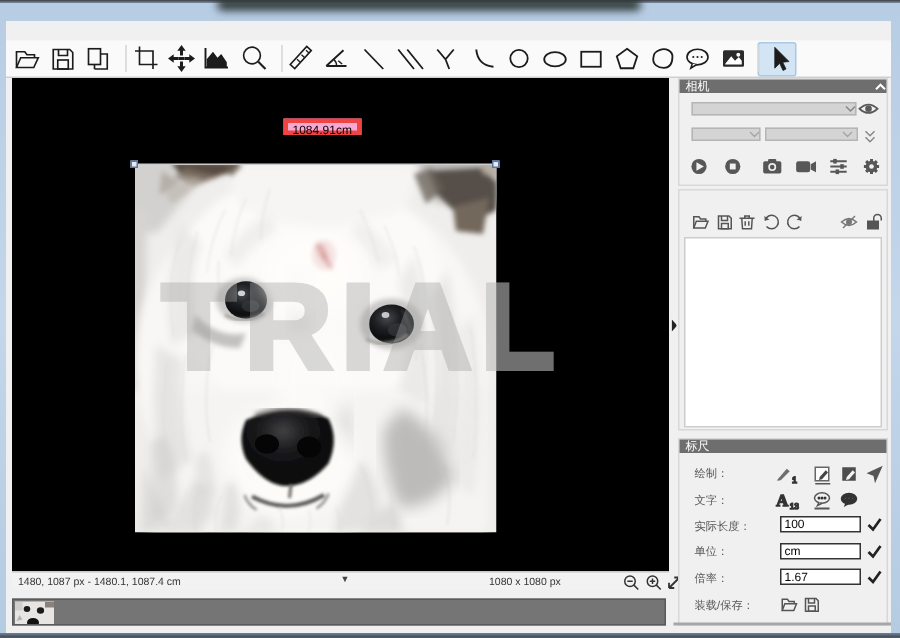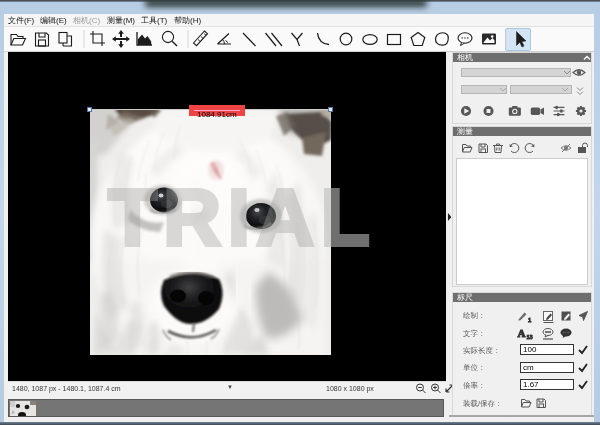--- a/index.html
+++ b/index.html
@@ -31,21 +31,21 @@
 #toolbar { position:absolute; left:4px; top:27px; width:590px; height:25px; background:#fafafa; border-bottom:1px solid #cfcfcf; }
 #cursorbtn { position:absolute; left:501px; top:1px; width:26px; height:23px; background:#d3e5f4; border:1px solid #abc8e2; border-radius:2px; }
 
 #canvas { position:absolute; left:8px; top:52px; width:438px; height:329px; background:#000; overflow:hidden; }
 #dogimg { position:absolute; left:82px; top:58px; width:241px; height:245px; }
 .wm { position:absolute; left:100px; top:126px; font-size:80px; font-weight:bold; letter-spacing:6.5px; line-height:1; height:80px; display:flex; align-items:center; -webkit-text-stroke:4px; }
 #wm1 { color:#525252; }
 #wm2 { color:#a0a0a0; opacity:0.38; }
 #mline { position:absolute; left:82px; top:56.5px; width:241px; height:1px; background:#cccccc; }
 .handle { position:absolute; width:5px; height:5px; top:54.5px; background:#e8e8f0; border:1px solid #5577aa; }
-#mlabel { position:absolute; left:181px; top:53px; background:#f9a8d4; border:5px solid #ef4444; font-size:8px; color:rgba(0,0,0,0.99); padding:0px 3px; height:11px; line-height:10px; }
+#mlabel { position:absolute; left:181px; top:27px; background:#f9a8d4; border:3px solid #ef4444; font-size:8px; color:rgba(0,0,0,0.99); padding:0px 3px; height:11px; line-height:10px; }
 
 #statusbar { position:absolute; left:8px; top:381px; width:438px; height:12px; background:#f2f2f2; border-top:1px solid #dadada; font-size:7px; color:rgba(51,51,51,0.99); }
 
 #filmstrip { position:absolute; left:8px; top:399px; width:436px; height:18px; background:#757575; border:1px solid #5a5a5a; }
 #thumb { position:absolute; left:1px; top:1px; width:26px; height:15px; background:#e8e8e6; overflow:hidden; }
 
 #rpanel { position:absolute; left:452px; top:52px; width:168px; height:365px; }
 .panel { position:absolute; left:0; width:140px; background:#f0f0f0; border:1px solid #d8d8d8; }
 .phead { position:absolute; left:0; top:0; width:100%; height:9px; background:#6e6e6e; color:rgba(255,255,255,0.99); font-size:8px; line-height:9px; padding-left:4px; }
 #pcam { top:0px; height:72px; }
@@ -58,28 +58,20 @@
 #splitter { position:absolute; left:446.5px; top:213px; width:4.5px; height:8px; }
 </style>
 </head>
 <body>
 <div id="win">
   <div id="frame"></div>
   <div id="frame-top"></div>
   <div id="frame-bottom"></div>
   <div id="content"></div>
   <div id="titledark"></div>
-  <div id="menubar">
-    <span class="mitem" style="left:4px">文件(F)</span>
-    <span class="mitem" style="left:36px">编辑(E)</span>
-    <span class="mitem" style="left:69px;color:#9a9a9a">相机(C)</span>
-    <span class="mitem" style="left:103px">测量(M)</span>
-    <span class="mitem" style="left:137px">工具(T)</span>
-    <span class="mitem" style="left:170px">帮助(H)</span>
-  </div>
   <div id="toolbar">
   <div id="cursorbtn"></div>
   <svg width="590" height="25" viewBox="0 0 590 25" style="position:absolute;left:0;top:0" fill="none" stroke="#1c1c1c" stroke-width="1.1">
         <g transform="translate(-2,0)">
 
     <g transform="translate(16,0)">
             <path d="M-7 18 V7.5 H-1.5 L0 9.5 H5 V11.5"></path>
             <path d="M-7 18 L-4.2 11.5 H7.5 L4.5 18 Z"></path>
           </g>
 
@@ -412,21 +404,20 @@
               <circle r="5"></circle>
               <g stroke="#575757" stroke-width="2.6">
                 <path d="M0 -6.5 V6.5 M-6.5 0 H6.5 M-4.6 -4.6 L4.6 4.6 M4.6 -4.6 L-4.6 4.6"></path>
               </g>
             </g>
             <circle r="2" fill="#f0f0f0"></circle>
           </g>
       </svg>
     </div>
     <div class="panel" id="pmeasure">
-      <div class="phead">测量</div>
       <svg width="140" height="30" viewBox="0 0 140 30" style="position:absolute;left:0;top:0" fill="none" stroke="#555" stroke-width="1">
 
         <g transform="translate(14,21)">
             <path d="M-4.5 4 V-3.5 H-1 L0 -2 H3.5 V-0.5"></path>
             <path d="M-4.5 4 L-2.8 -0.5 H5 L3.2 4 Z"></path>
           </g>
 
         <g transform="translate(30,21)">
             <path d="M-4 -4 H3 L4.5 -2.5 V4.5 H-4 Z"></path>
             <path d="M-2 -4 V-1 H2 V-4"></path>

